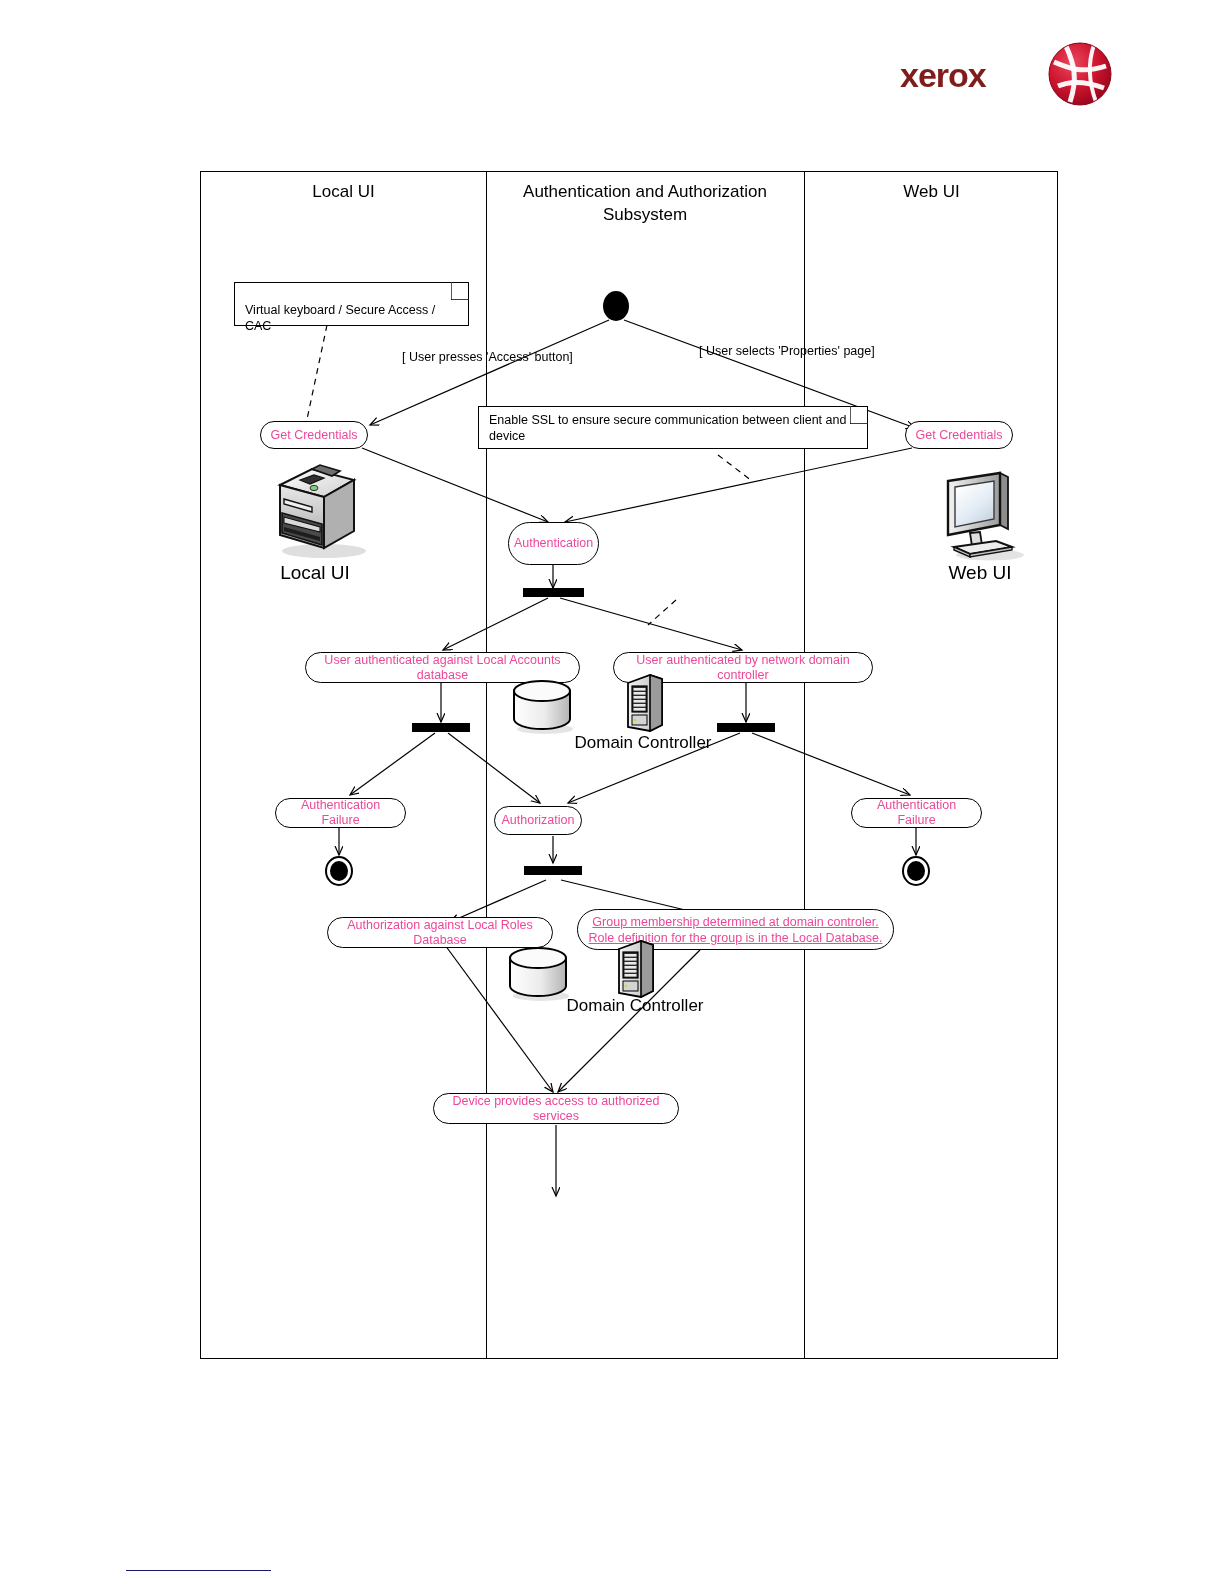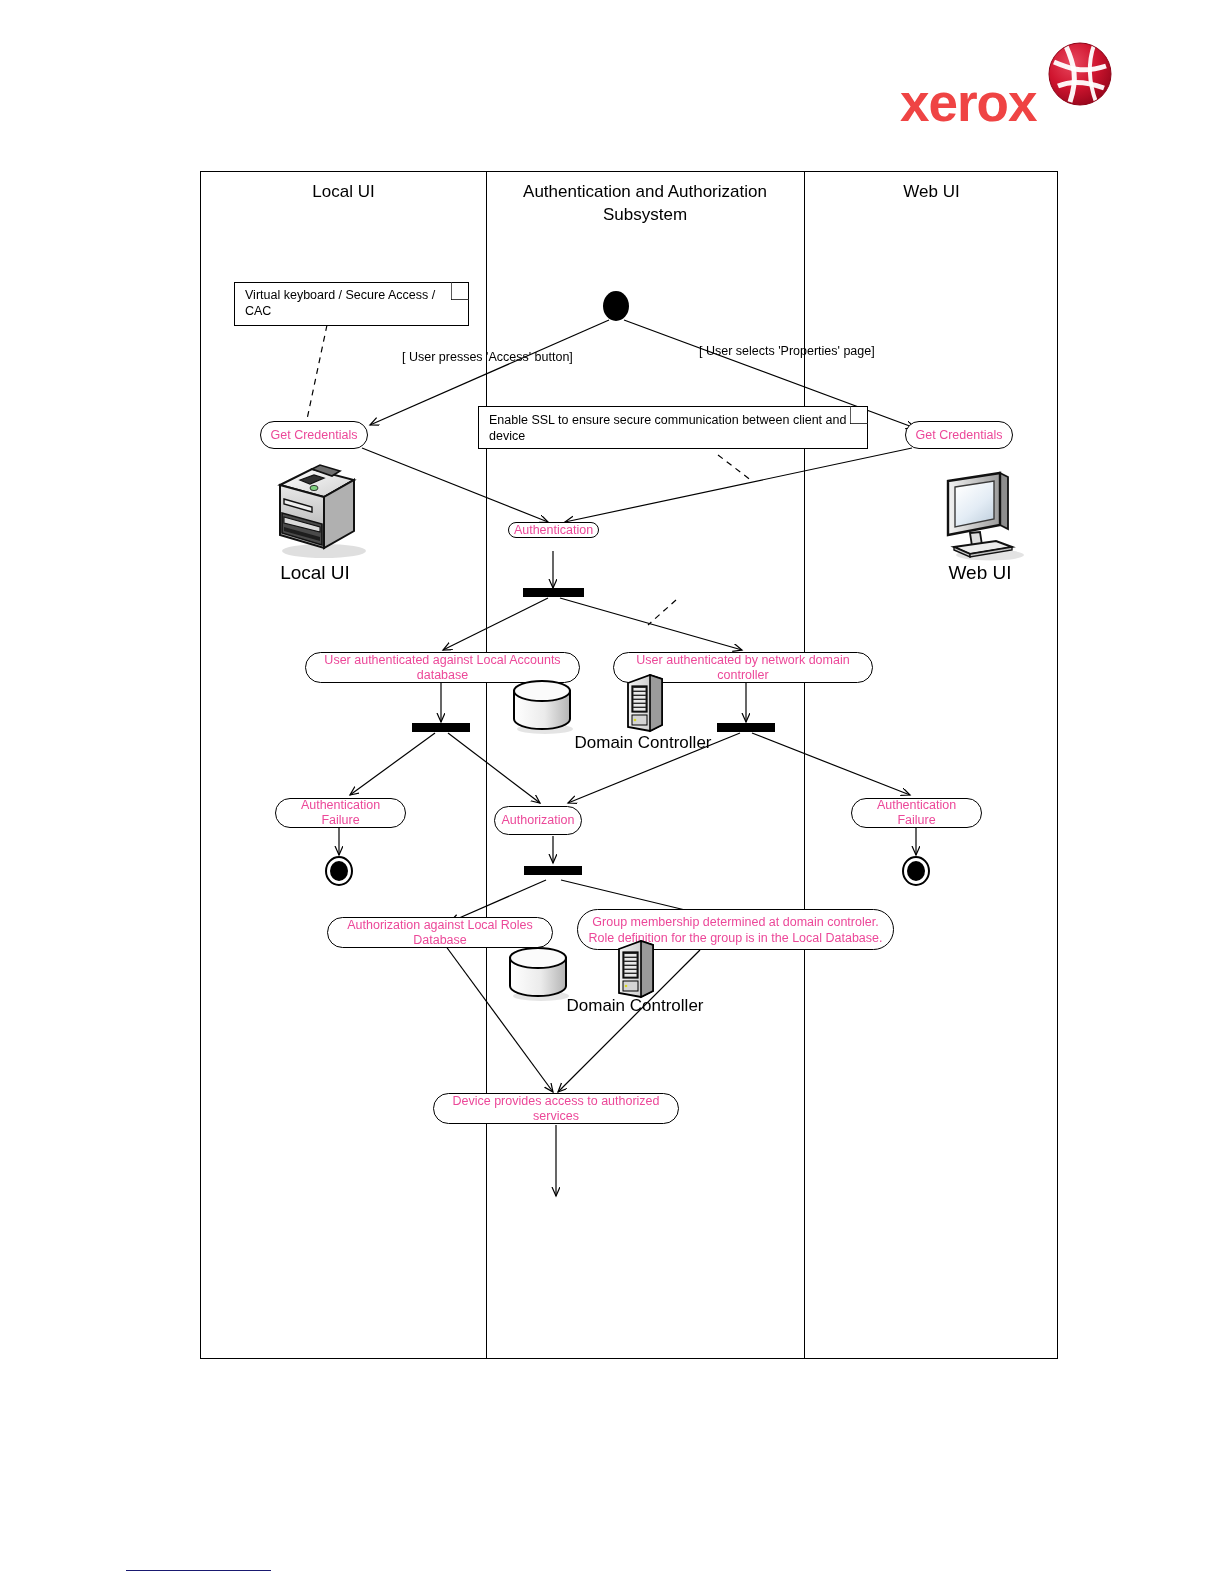--- a/index.html
+++ b/index.html
@@ -26,26 +26,25 @@
     left: 900px;
     top: 40px;
     width: 210px;
     height: 72px;
   }
   #xerox-wordmark {
     position: absolute;
     left: 0;
     top: 8px;
     font-family: "Liberation Sans", sans-serif;
-    font-size: 53px;
+    font-size: 34px;
     font-weight: bold;
     letter-spacing: -1px;
-    color: #ef4444;
+    color: #7f1d1d;
     line-height: 54px;
-    margin-top: 28px;
   }
   #xerox-ball {
     position: absolute;
     left: 148px;
     top: 2px;
     width: 64px;
     height: 64px;
   }
   
   #diagram-frame {
@@ -95,32 +94,32 @@
     background: #ffffff;
     display: flex;
     align-items: center;
     justify-content: center;
     text-align: center;
     font-size: 12.5px;
     line-height: 15px;
     padding: 2px 9px;
     color: #ec4899;
   }
-  .activity.two-line { line-height: 16px; }
+  .activity.two-line { line-height: 16px; text-decoration: underline; }
 
   
   .note {
     position: absolute;
     box-sizing: border-box;
     background: #ffffff;
     border: 1.3px solid #000;
     font-size: 12.5px;
     line-height: 16px;
     color: #000;
-    padding: 4px 10px;
+    padding: 19px 10px;
   }
   .note-corner-svg { position: absolute; right: -1px; top: -1px; }
 
   
   .guard {
     position: absolute;
     font-size: 12.5px;
     color: #000;
     white-space: nowrap;
   }
@@ -297,21 +296,21 @@
   <div id="start-node"></div>
 
   <div class="activity" style="left:260px; top:421px; width:108px; height:28px;">
     <span>Get Credentials</span>
   </div>
 
   <div class="activity" style="left:905px; top:421px; width:108px; height:28px;">
     <span>Get Credentials</span>
   </div>
 
-  <div class="activity" style="left:508px; top:522px; width:91px; height:16px;text-align:right;">
+  <div class="activity" style="left:508px; top:522px; width:91px; height:43px;text-align:right;">
     <span>Authentication</span>
   </div>
 
   <div class="activity" style="left:305px; top:652px; width:275px; height:31px;">
     <span>User authenticated against Local Accounts database</span>
   </div>
 
   <div class="activity" style="left:613px; top:652px; width:260px; height:31px;">
     <span>User authenticated by network domain controller</span>
   </div>

